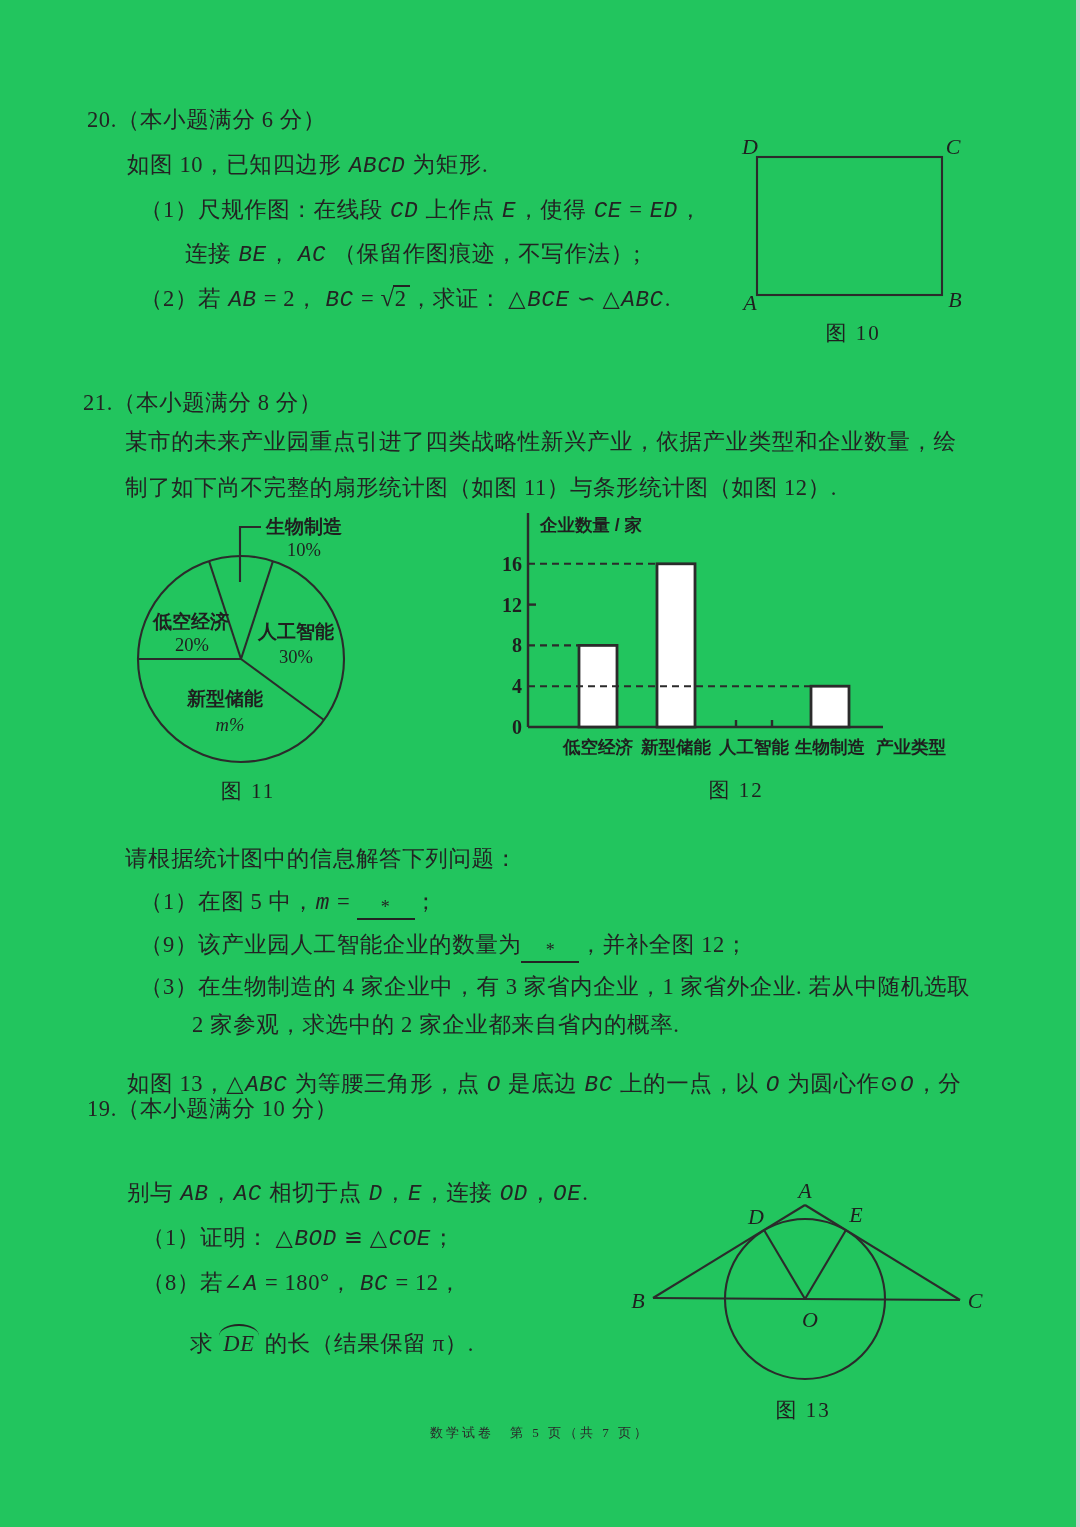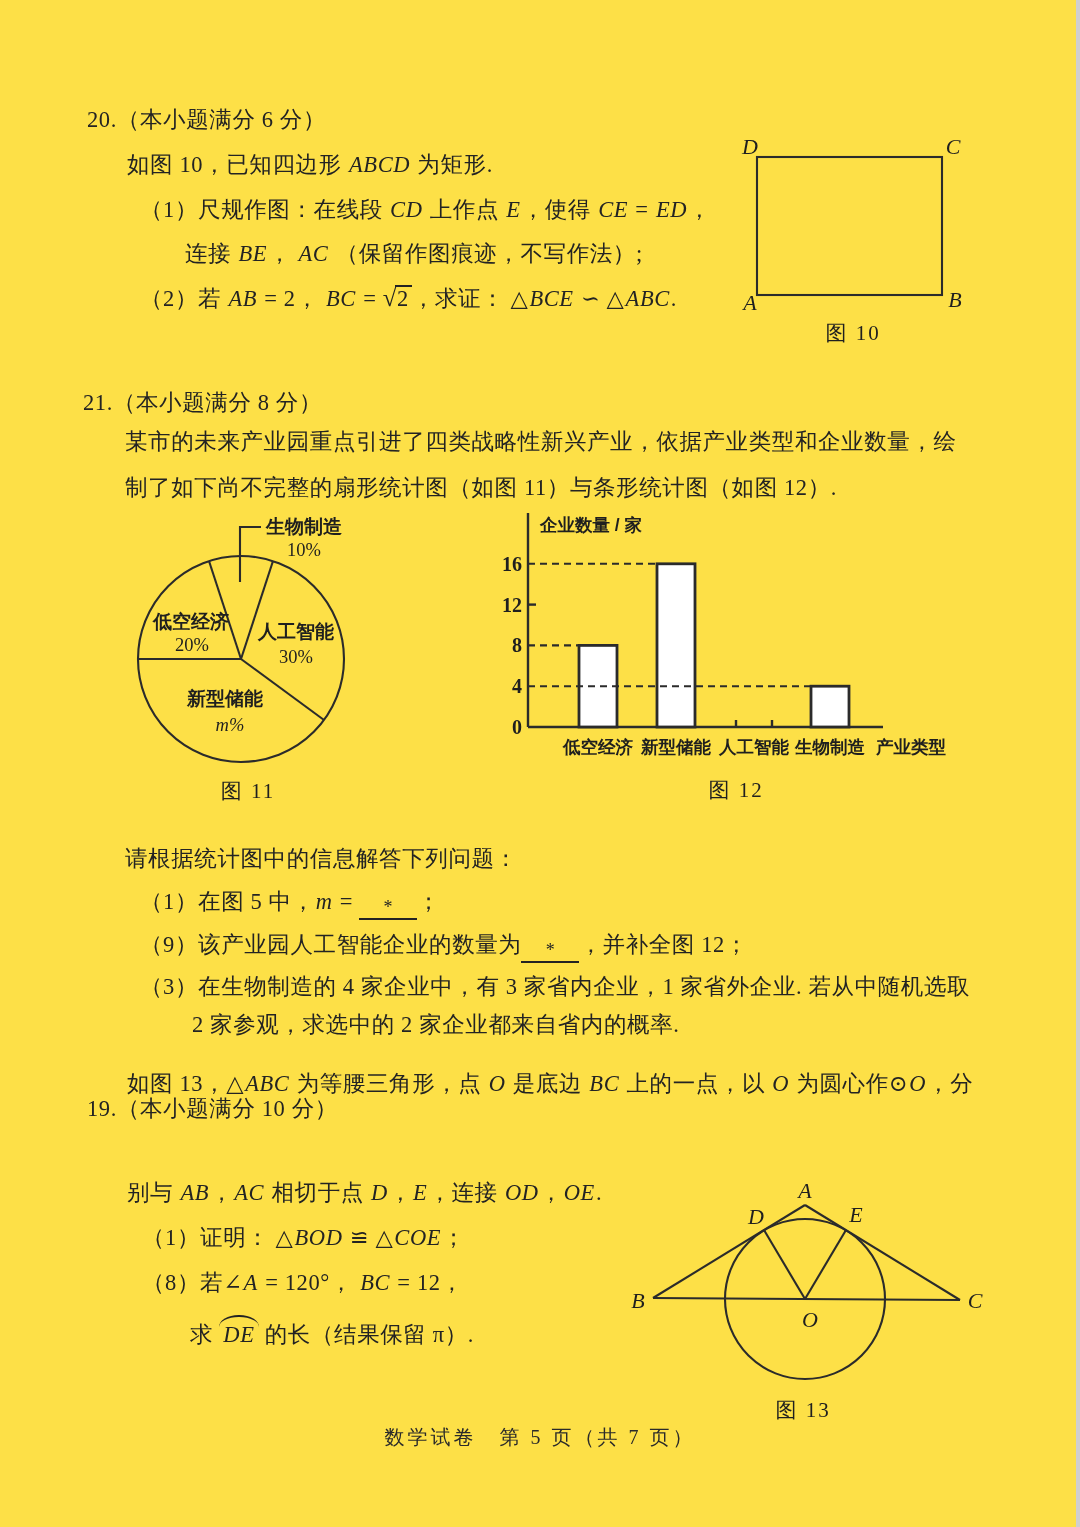--- a/index.html
+++ b/index.html
@@ -1,42 +1,42 @@
 <!DOCTYPE html>
 <html><head>
 <meta charset="utf-8">
 <style>
   html,body{margin:0;padding:0;background:#fff;}
-  .page{position:relative;width:1080px;height:1527px;background:#fde047;overflow:hidden;
+  .page{position:relative;width:1080px;height:1527px;background:#22c55e;overflow:hidden;
         font-family:"Liberation Serif","DejaVu Serif",serif;color:#232323;}
   .scan-edge{position:absolute;top:0;right:0;width:4px;height:100%;background:#cfcfcf;}
   .line{position:absolute;font-size:22.5px;white-space:nowrap;letter-spacing:0.6px;color:#232323;}
-  .m{font-style:italic;font-family:Liberation Serif, serif;padding:0 1px;}
+  .m{font-style:italic;font-family:Liberation Mono, monospace;padding:0 1px;}
   .blank{display:inline-block;width:58px;height:24px;line-height:26px;border-bottom:2.2px solid #232323;
          text-align:center;font-size:18px;vertical-align:-4px;}
   .sqrt{white-space:nowrap;font-style:normal;}
   .sqrt .rt{font-size:25px;margin-right:-2px;}
   .sqrt .rad{display:inline-block;border-top:2px solid #232323;padding:0 3px 0 2px;line-height:1.05;}
-  .arcover{position:relative;display:inline-block;font-style:italic;padding:0 3px;margin:7px 1px;}
+  .arcover{position:relative;display:inline-block;font-style:italic;padding:0 3px;margin:16px 1px;}
   .arcover::before{content:"";position:absolute;left:-1px;right:-1px;top:-7px;height:10px;
          border-top:2px solid #232323;border-radius:50% 50% 0 0 / 100% 100% 0 0;}
   .fig{position:absolute;}
   svg .ln{stroke:#2b2b2b;stroke-width:2.1;fill:none;}
   svg .ax{stroke:#2b2b2b;stroke-width:2.4;fill:none;}
   svg .dash{stroke:#2b2b2b;stroke-width:2.1;fill:none;stroke-dasharray:7 5;}
   svg .bar{fill:#ffffff;stroke:#2b2b2b;stroke-width:2.8;}
   svg text{fill:#1f1f1f;}
   .ptlabel{font-style:italic;font-size:22px;font-family:"Liberation Serif",serif;}
   .caption{font-size:21px;font-family:"Liberation Serif",serif;letter-spacing:2px;}
   .pielabel{font-weight:bold;font-size:19px;font-family:"Liberation Sans","DejaVu Sans",sans-serif;}
   .piepct{font-size:18.5px;font-family:"Liberation Serif",serif;}
   .italicpct{font-style:italic;}
   .bnum{font-weight:bold;font-size:20px;font-family:"Liberation Serif",serif;}
   .bcat{font-weight:bold;font-size:17.5px;font-family:"Liberation Sans","DejaVu Sans",sans-serif;}
-  .footer{position:absolute;left:0;top:1424px;width:100%;text-align:center;font-size:20px;
+  .footer{position:absolute;left:0;top:1424px;width:100%;text-align:center;font-size:13px;
           letter-spacing:3px;color:#2a2a2a;}
 </style>
 </head>
 <body>
 
 <div class="page">
 
   <div>
     <div class="line" style="left:87px;top:104px"><span>20.（本小题满分 6 分）</span></div>
     <div class="line" style="left:127px;top:149px"><span>如图 10，已知四边形 </span><span class="m">ABCD</span><span> 为矩形.</span></div>
@@ -107,21 +107,21 @@
       <rect x="313" y="188.2" width="38" height="40.80000000000001" class="bar"></rect>
       <text x="332" y="255" class="bcat" text-anchor="middle">生物制造</text>
       <text x="413" y="255" class="bcat" text-anchor="middle">产业类型</text>
     </svg>
 
   <div>
     <div class="line" style="left:87px;top:1093px"><span>19.（本小题满分 10 分）</span></div>
     <div class="line" style="left:127px;top:1068px"><span>如图 13，△</span><span class="m">ABC</span><span> 为等腰三角形，点 </span><span class="m">O</span><span> 是底边 </span><span class="m">BC</span><span> 上的一点，以 </span><span class="m">O</span><span> 为圆心作⊙</span><span class="m">O</span><span>，分</span></div>
     <div class="line" style="left:127px;top:1177px"><span>别与 </span><span class="m">AB</span><span>，</span><span class="m">AC</span><span> 相切于点 </span><span class="m">D</span><span>，</span><span class="m">E</span><span>，连接 </span><span class="m">OD</span><span>，</span><span class="m">OE</span><span>.</span></div>
     <div class="line" style="left:142px;top:1222px"><span>（1）证明： △</span><span class="m">BOD</span><span> ≌ △</span><span class="m">COE</span><span>；</span></div>
-    <div class="line" style="left:142px;top:1267px"><span>（8）若∠</span><span class="m">A</span><span> = 120°， </span><span class="m">BC</span><span> = 12，</span></div>
+    <div class="line" style="left:142px;top:1267px"><span>（8）若∠</span><span class="m">A</span><span> = 180°， </span><span class="m">BC</span><span> = 12，</span></div>
     <div class="line" style="left:190px;top:1315px"><span>求 </span><span class="arcover">DE</span><span> 的长（结果保留 π）.</span></div>
   </div>
 
   <svg class="fig" style="left:610px;top:1180px" width="400" height="250" viewBox="0 0 400 250">
     <circle cx="195" cy="119" r="80" class="ln"></circle>
     <line x1="43" y1="118" x2="350" y2="120" class="ln"></line>
     <line x1="195" y1="25" x2="43" y2="118" class="ln"></line>
     <line x1="195" y1="25" x2="350" y2="120" class="ln"></line>
     <line x1="195" y1="119" x2="154" y2="50" class="ln"></line>
     <line x1="195" y1="119" x2="236" y2="50" class="ln"></line>

